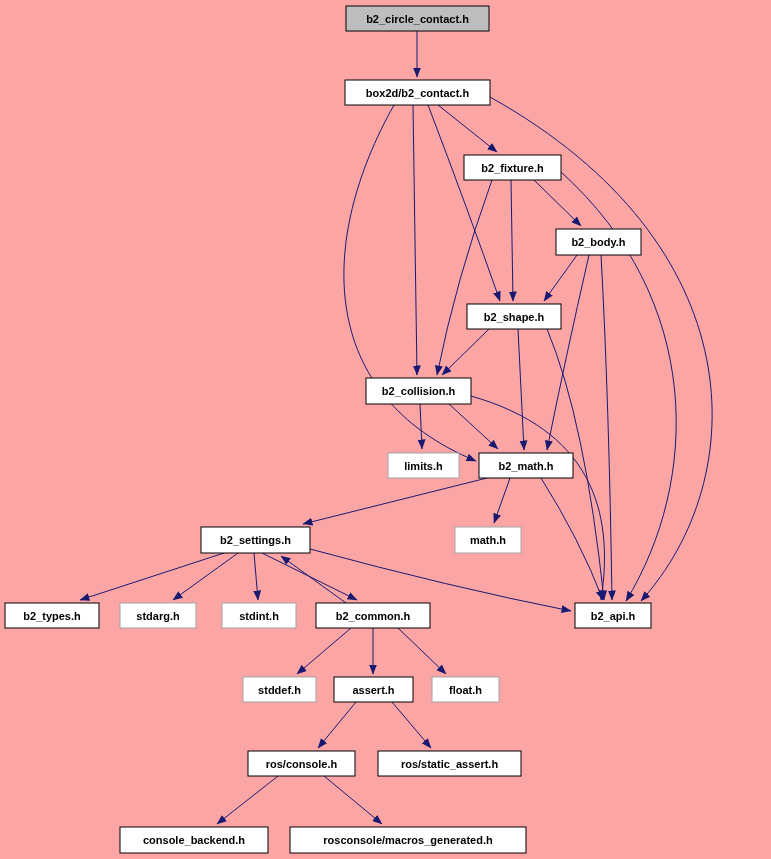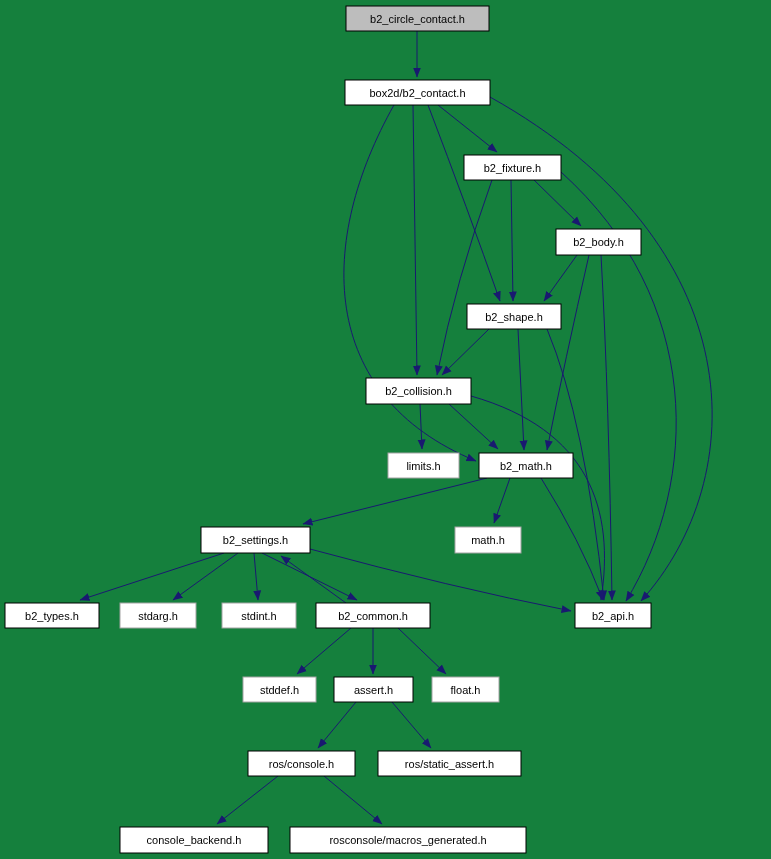--- a/index.html
+++ b/index.html
@@ -4,22 +4,23 @@
 <style>
   html, body {
     margin: 0;
     padding: 0;
     background: #ffffff;
   }
   .canvas {
     position: relative;
     width: 771px;
     height: 859px;
-    background: #15803d;
+    background: #fca5a5;
     overflow: hidden;
+    font-weight: bold;
   }
   svg {
     display: block;
   }
   .edge {
     fill: none;
     stroke-width: 1;
   }
   .node-box {
     stroke-width: 1;

